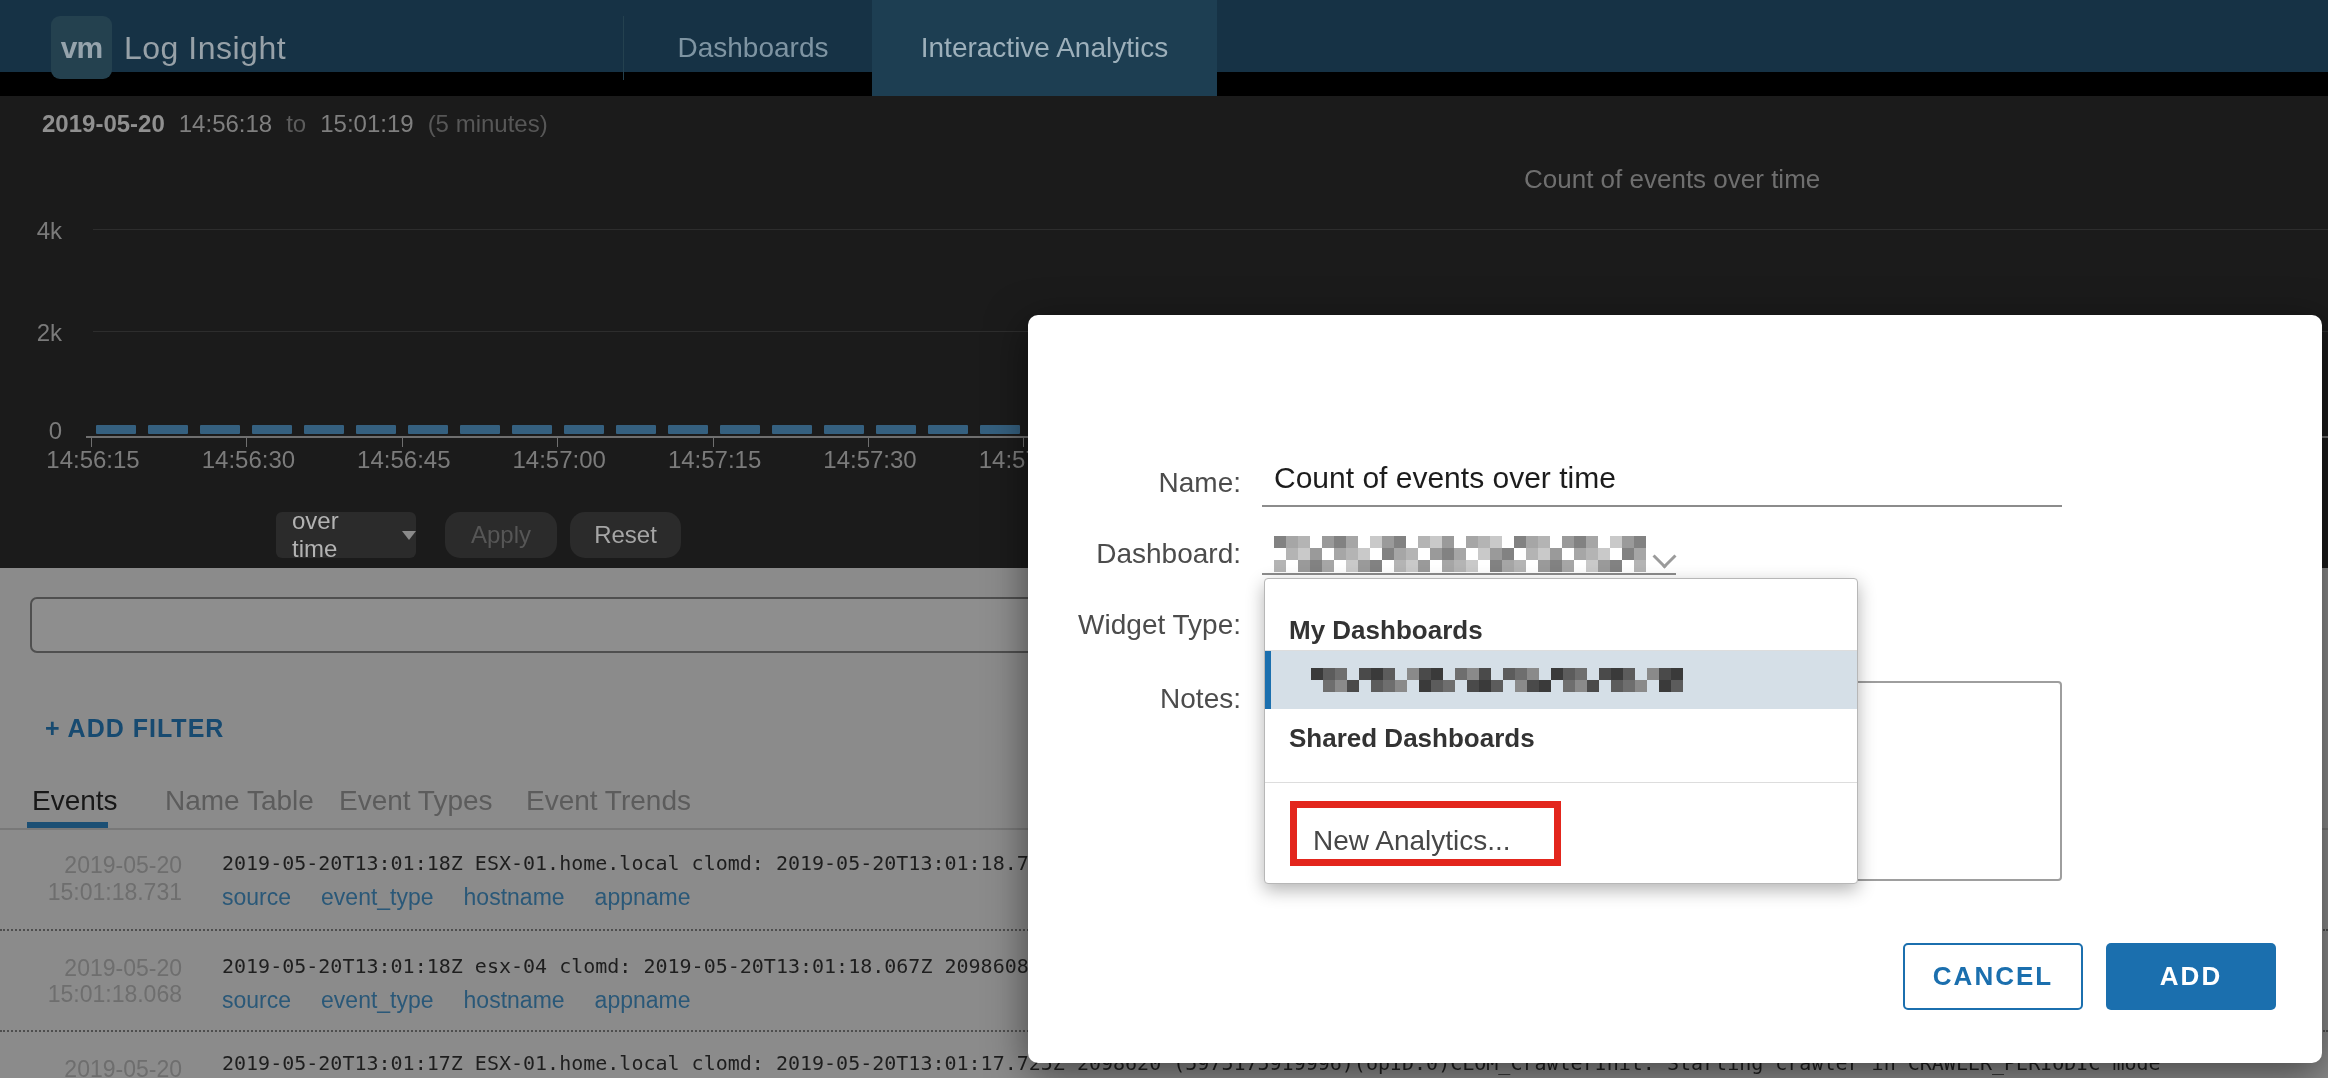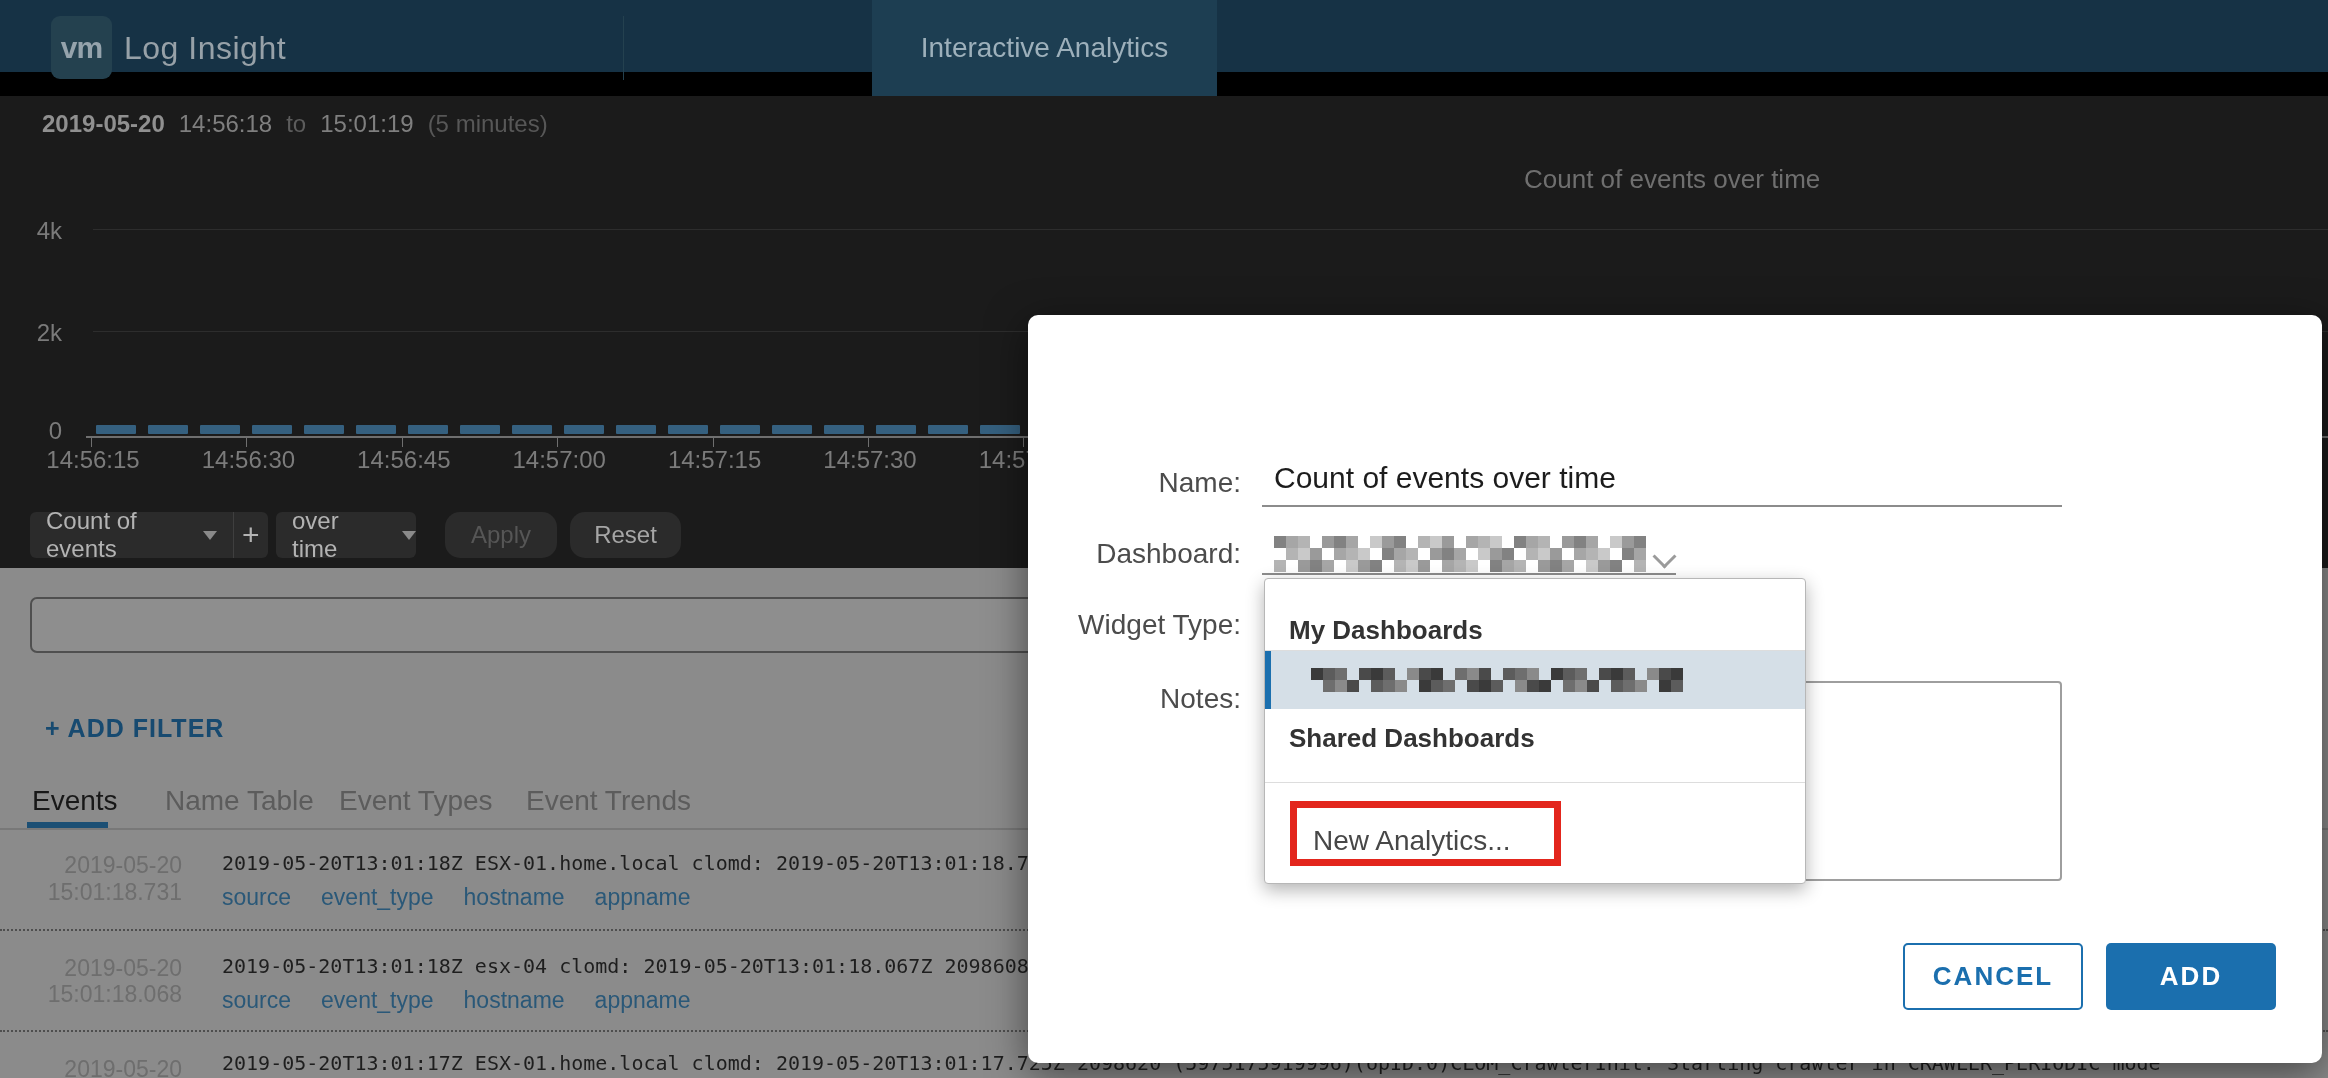--- a/index.html
+++ b/index.html
@@ -70,21 +70,21 @@
            border-radius:10px; box-shadow:0 10px 40px rgba(0,0,0,.5); }
   .modal-title { position:absolute; left:48px; top:42px; font-size:38px; color:#565656; letter-spacing:.5px; }
   .mlabel { position:absolute; left:0; width:213px; text-align:right; font-size:28px; color:#4c4c4c; }
   .name-value { position:absolute; left:246px; top:146px; font-size:30px; color:#1c1c1c; }
   .uline { position:absolute; height:2px; background:#8c8c8c; }
   .mosaic { position:absolute; font-size:0; line-height:0; }
   .chev { position:absolute; left:628px; top:233px; width:17px; height:17px;
           border-right:3px solid #9b9b9b; border-bottom:3px solid #9b9b9b; transform:rotate(45deg); }
   .notes-area { position:absolute; left:244px; top:366px; width:790px; height:200px;
                 border:2px solid #9e9e9e; border-radius:4px; background:#fff; }
-  .dropdown { position:absolute; left:236px; top:263px; width:542px; height:306px; background:#fff;
+  .dropdown { position:absolute; left:236px; top:263px; width:594px; height:306px; background:#fff;
               border:1px solid #b7b7b7; border-radius:4px; box-shadow:0 6px 18px rgba(0,0,0,.3); }
   .dd-header { position:absolute; left:24px; font-size:26px; font-weight:bold; color:#333; }
   .dd-line { position:absolute; left:0; width:100%; height:1px; background:#ddd; }
   .dd-selected { position:absolute; left:0; top:72px; width:100%; height:58px; background:#d5dfe7; cursor:pointer; }
   .dd-accent { position:absolute; left:0; top:0; width:6px; height:58px; background:#1b6fae; }
   .dd-item { position:absolute; left:48px; top:246px; font-size:28px; color:#474747; cursor:pointer; }
   .red-box { position:absolute; left:25px; top:222px; width:271px; height:65px; border:7px solid #e3261d; }
   .btn { position:absolute; top:628px; height:67px; border-radius:5px; font-size:26px; font-weight:bold;
          letter-spacing:2px; display:flex; align-items:center; justify-content:center; cursor:pointer; }
   .btn-cancel { left:875px; width:180px; background:#fff; border:2px solid #1b6fae; color:#1b6fae; }
@@ -92,20 +92,21 @@
 </style>
 </head>
 <body>
 
 <div id="stage">
 
   <div class="navbar">
     <div class="logo-tile">vm</div>
     <div class="product">Log Insight</div>
     <div class="nav-divider"></div>
+    <div class="nav-tab dashboards">Dashboards</div>
     <div class="nav-tab active">Interactive Analytics</div>
   </div>
 
   <div class="dark-section">
     <div class="time-range">
       <span class="tr-date">2019-05-20</span>
       <span class="tr-time">14:56:18</span>
       <span class="tr-to">to</span>
       <span class="tr-time">15:01:19</span>
       <span class="tr-dur">(5 minutes)</span>
@@ -151,26 +152,20 @@
         <span style="left: 559.2px;">14:57:00</span>
         <u style="left: 712.6px;"></u>
         <span style="left: 714.6px;">14:57:15</span>
         <u style="left: 868px;"></u>
         <span style="left: 870px;">14:57:30</span>
         <u style="left: 1023.4px;"></u>
         <span style="left: 1025.4px;">14:57:45</span>
       </div>
 
     <div class="qbar">
-      <div class="pill" style="left:30px; width:238px; padding-left:16px;">
-        <span>Count of events</span>
-        <span class="caret"></span>
-        <span class="seg-div"></span>
-        <span class="plus">+</span>
-      </div>
       <div class="pill" style="left:276px; width:140px; padding-left:16px;">
         <span>over time</span>
         <span class="caret"></span>
       </div>
       <div class="btn-dark" style="left:445px; width:112px; color:#565656;">Apply</div>
       <div class="btn-dark" style="left:570px; width:111px; color:#a6a6a6;">Reset</div>
     </div>
   </div>
 
   <div class="light-section">

